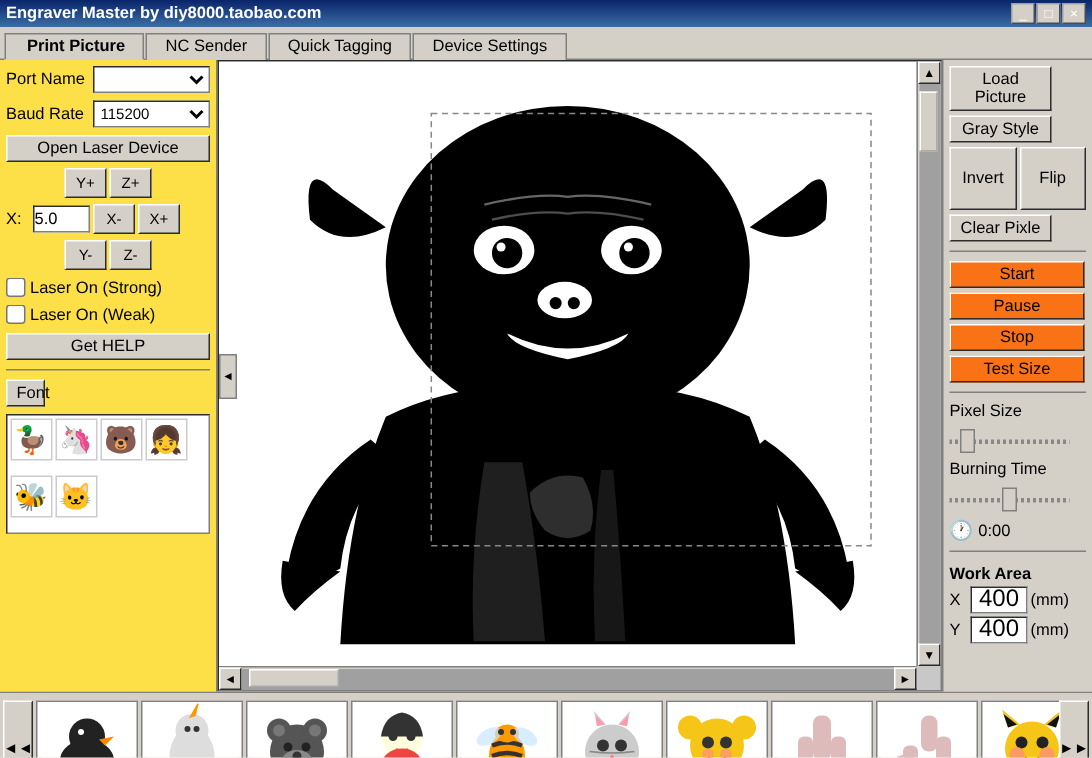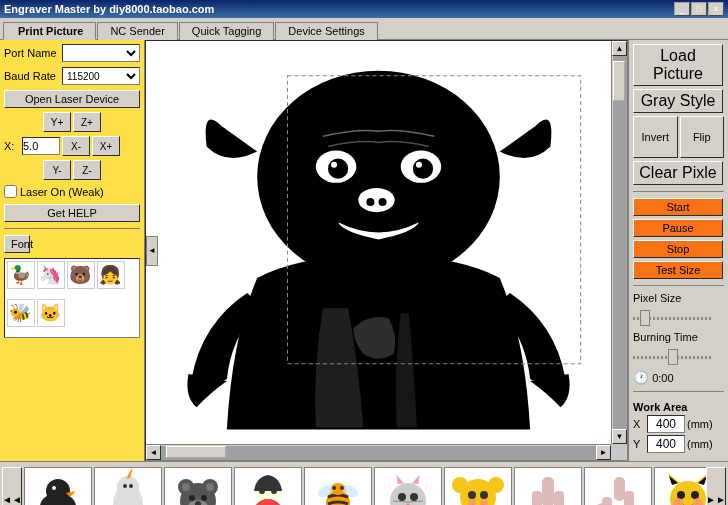--- a/index.html
+++ b/index.html
@@ -219,24 +219,24 @@
       flex-direction: column;
       gap: 3px;
       flex-shrink: 0;
     }
     .right-btn {
       background: #d4d0c8;
       border: 1px outset #ffffff;
       border-right-color: #808080;
       border-bottom-color: #808080;
       padding: 2px 4px;
-      font-size: 16px;
+      font-size: 11px;
       cursor: pointer;
       text-align: center;
-      width: 90px;
+      width: 68px;
     }
     .right-btn-row {
       display: flex; gap: 2px;
     }
     .right-btn-half {
       background: #d4d0c8;
       border: 1px outset #ffffff;
       border-right-color: #808080;
       border-bottom-color: #808080;
       padding: 14px 4px;
@@ -275,21 +275,21 @@
     .work-area-section { margin-top: 3px; }
     .work-area-title { font-weight: bold; font-size: 11px; margin-bottom: 2px; }
     .work-area-row {
       display: flex; align-items: center; gap: 2px; margin-bottom: 2px;
     }
     .work-area-label { width: 12px; font-size: 11px; }
     .work-area-input {
       width: 38px; height: 18px;
       border: 1px inset #808080;
       background: white;
-      font-size: 12px;
+      font-size: 16px;
       text-align: center;
     }
     .work-area-unit { font-size: 11px; }
 
     
     .bottom-strip {
       height: 75px;
       background: #d4d0c8;
       border-top: 1px solid #808080;
       display: flex;
@@ -403,20 +403,24 @@
       <span class="xyz-label">X:</span>
       <input class="xyz-input" type="text" value="5.0" style="">
       <div class="nav-btn" style="width:28px;height:20px;font-size:10px;display:flex;align-items:center;justify-content:center;background:#d4d0c8;border:1px outset #fff;border-right-color:#808080;border-bottom-color:#808080;cursor:pointer;">X-</div>
       <div class="nav-btn">X+</div>
     </div>
     <div class="nav-row">
       <div class="nav-btn">Y-</div>
       <div class="nav-btn">Z-</div>
     </div>
 
+    <div class="checkbox-row">
+      <input type="checkbox" id="lstrong" style="">
+      <label for="lstrong">Laser On (Strong)</label>
+    </div>
     <div class="checkbox-row">
       <input type="checkbox" id="lweak" style="">
       <label for="lweak">Laser On (Weak)</label>
     </div>
 
     <button class="win-button" style="margin-top:2px;">Get HELP</button>
 
     <div class="section-separator"></div>
     <button class="win-button" style="width:26px;">Font</button>
 

